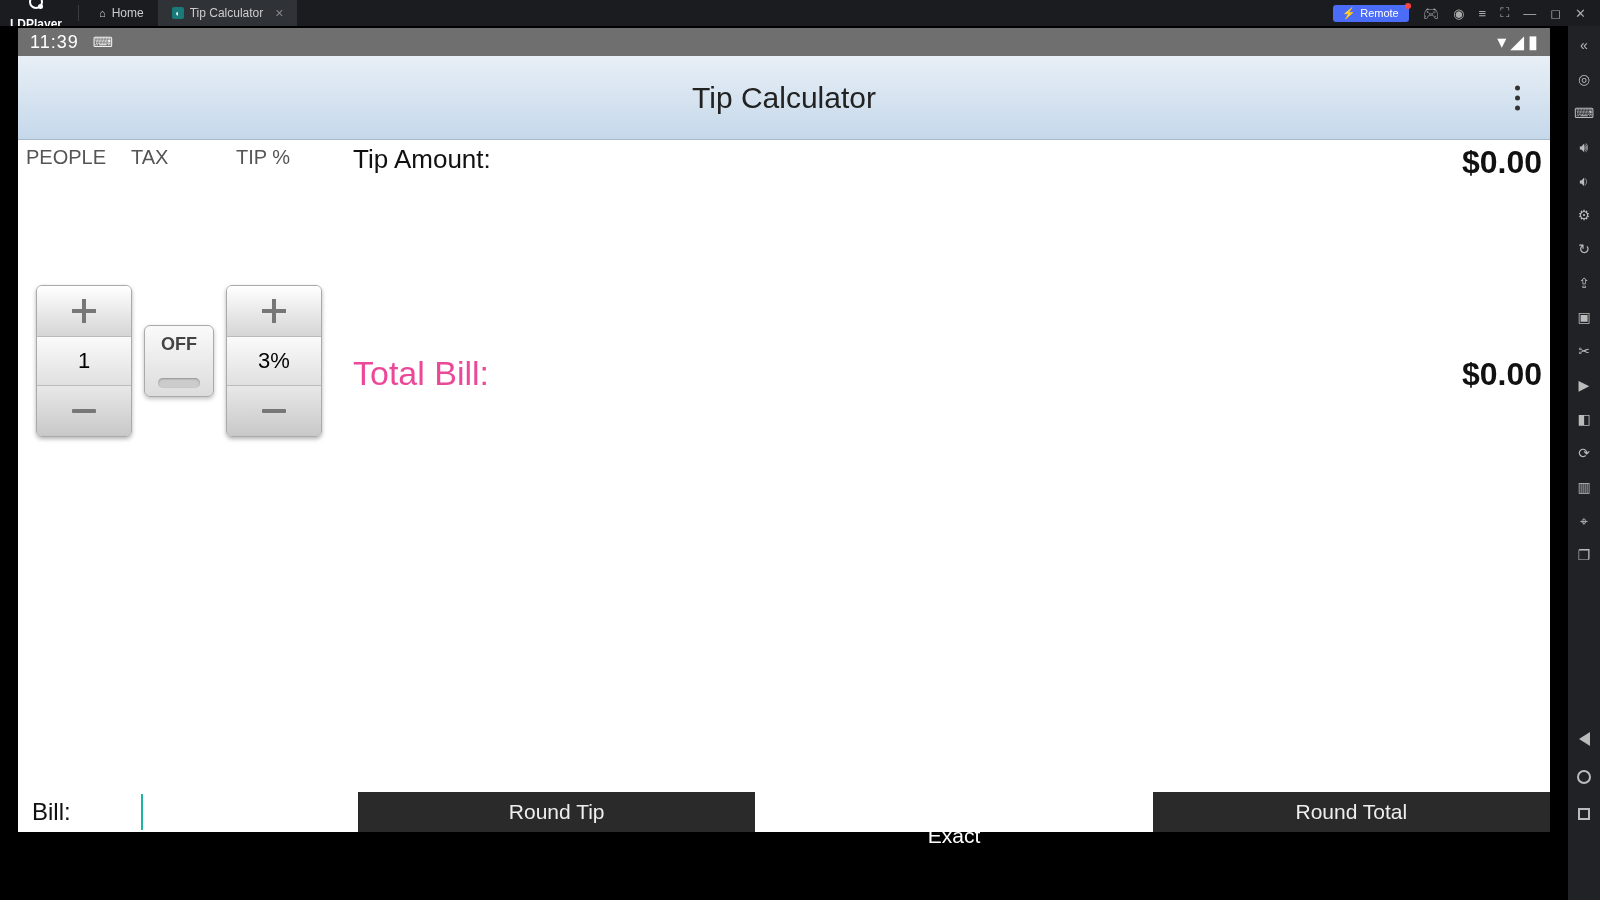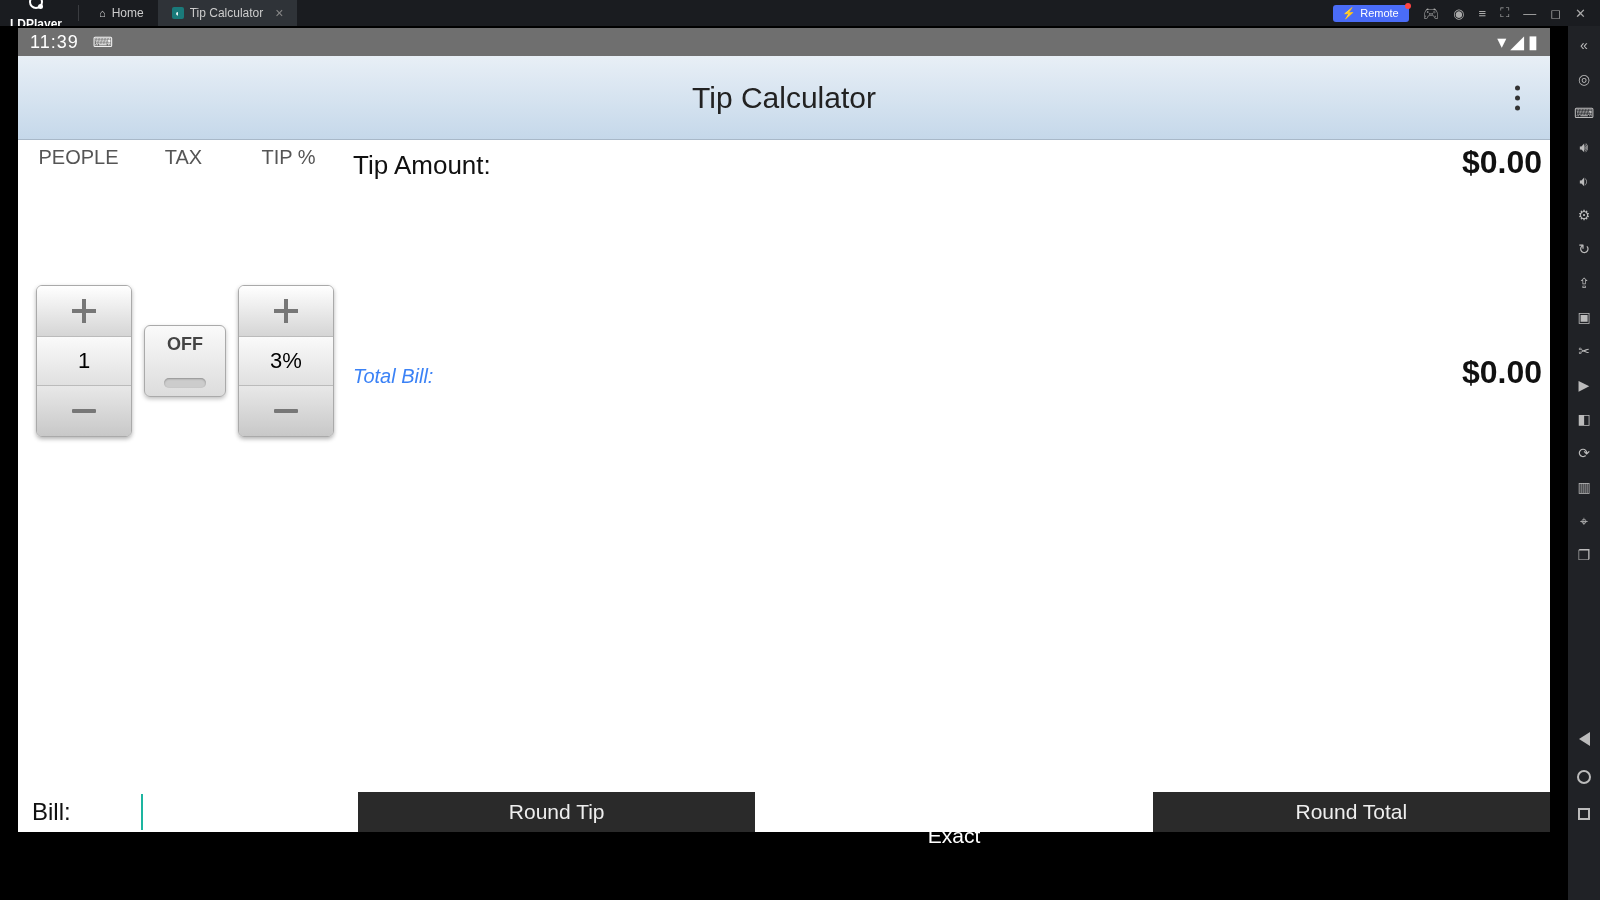--- a/index.html
+++ b/index.html
@@ -36,44 +36,44 @@
 
 
 .app-header { height: 84px; background: linear-gradient(#e8eff6, #c5d8ea); display: flex; align-items: center; justify-content: center; position: relative; border-bottom: 1px solid #a8b8c8; }
 .app-title { font-size: 30px; color: #222; }
 .menu-dots { position: absolute; right: 30px; top: 50%; transform: translateY(-50%); display: flex; flex-direction: column; gap: 5px; cursor: pointer; }
 .menu-dots span { width: 5px; height: 5px; background: #333; border-radius: 50%; }
 
 
 .content { flex: 1; background: #fff; position: relative; }
 .col-headers { display: flex; padding: 6px 0 0 0; font-size: 20px; color: #555; }
-.col-headers > div { text-align: center; }
+.col-headers > div { }
 .ch-people { width: 105px; margin-left: 8px; }
 .ch-tax { width: 105px; }
 .ch-tip { width: 105px; }
-.tip-amount-row { position: absolute; top: 4px; left: 335px; right: 8px; display: flex; align-items: flex-end; gap: 24px; }
+.tip-amount-row { position: absolute; top: 4px; left: 335px; right: 8px; display: flex; align-items: flex-start; gap: 24px; }
 .tip-amount-label { font-size: 26px; color: #111; }
 .tip-amount-value { margin-left: auto; font-size: 32px; font-weight: bold; color: #111; }
 
 .controls { position: absolute; top: 145px; left: 18px; display: flex; align-items: center; gap: 12px; }
 .stepper { width: 96px; background: linear-gradient(#f5f5f5,#d8d8d8); border: 1px solid #aaa; border-radius: 6px; box-shadow: 0 2px 4px rgba(0,0,0,0.3); overflow: hidden; }
 .stepper-btn { height: 50px; display: flex; align-items: center; justify-content: center; cursor: pointer; background: linear-gradient(#fff,#d5d5d5); }
 .stepper-btn.minus { background: linear-gradient(#e8e8e8,#c8c8c8); }
 .stepper-btn .bar-h { width: 24px; height: 4px; background: #777; border-radius: 1px; }
 .stepper-btn .plus { position: relative; width: 24px; height: 24px; }
 .stepper-btn .plus::before { content:''; position:absolute; left:0; top:10px; width:24px; height:4px; background:#777; }
 .stepper-btn .plus::after { content:''; position:absolute; top:0; left:10px; height:24px; width:4px; background:#777; }
 .stepper-val { height: 50px; display: flex; align-items: center; justify-content: center; font-size: 22px; background: linear-gradient(#fafafa,#e0e0e0); border-top: 1px solid #bbb; border-bottom: 1px solid #bbb; }
 
-.toggle { width: 82px; height: 72px; background: linear-gradient(#fafafa,#dcdcdc); border: 1px solid #aaa; border-radius: 6px; box-shadow: 0 2px 4px rgba(0,0,0,0.25); display: flex; flex-direction: column; align-items: center; justify-content: center; gap: 23px; cursor: pointer; }
+.toggle { width: 70px; height: 72px; background: linear-gradient(#fafafa,#dcdcdc); border: 1px solid #aaa; border-radius: 6px; box-shadow: 0 2px 4px rgba(0,0,0,0.25); display: flex; flex-direction: column; align-items: center; justify-content: center; gap: 23px; cursor: pointer; }
 .toggle-label { font-size: 18px; font-weight: bold; color: #444; }
 .toggle-track { width: 42px; height: 10px; background: #ccc; border-radius: 5px; box-shadow: inset 0 1px 2px rgba(0,0,0,0.3); }
 
 .total-row { position: absolute; top: 214px; left: 335px; right: 8px; display: flex; align-items: baseline; }
-.total-label { font-size: 20px; color: #3b82f6; font-style: italic; }
+.total-label { font-size: 34px; color: #ec4899; }
 .total-value { margin-left: auto; font-size: 32px; font-weight: bold; color: #111; }
 
 
 .bottom-bar { position: absolute; left: 0; right: 0; bottom: 0; height: 40px; display: flex; }
 .bill-box { width: 340px; background: #fff; display: flex; align-items: center; padding: 0 14px; font-size: 24px; color: #111; }
 .bill-input { flex: 1; height: 36px; margin-left: 70px; border: none; outline: none; font-size: 22px; border-left: 2px solid #1db5a0; padding-left: 4px; caret-color: #1db5a0; }
 .round-btns { flex: 1; display: flex; }
 .round-btn { flex: 1; display: flex; align-items: center; justify-content: center; font-size: 21px; color: #eee; background: #2a2a2a; cursor: pointer; }
 .round-btn.active { background: #0b95d8; color: #fff; margin-top: 44px; }
 

